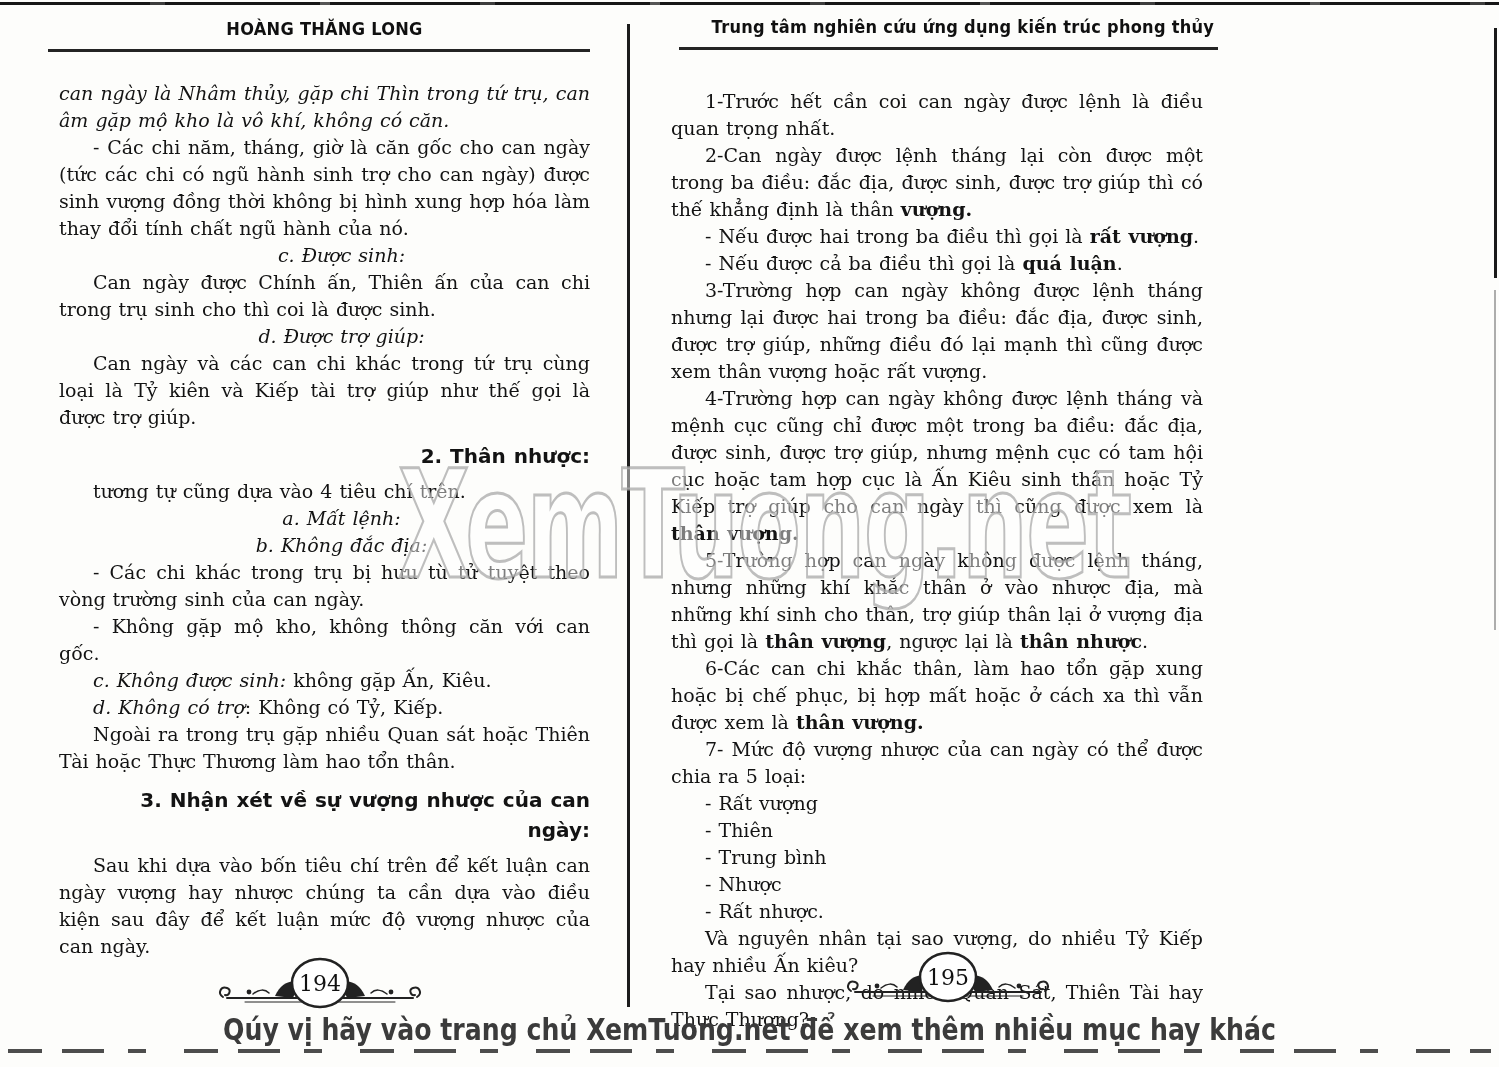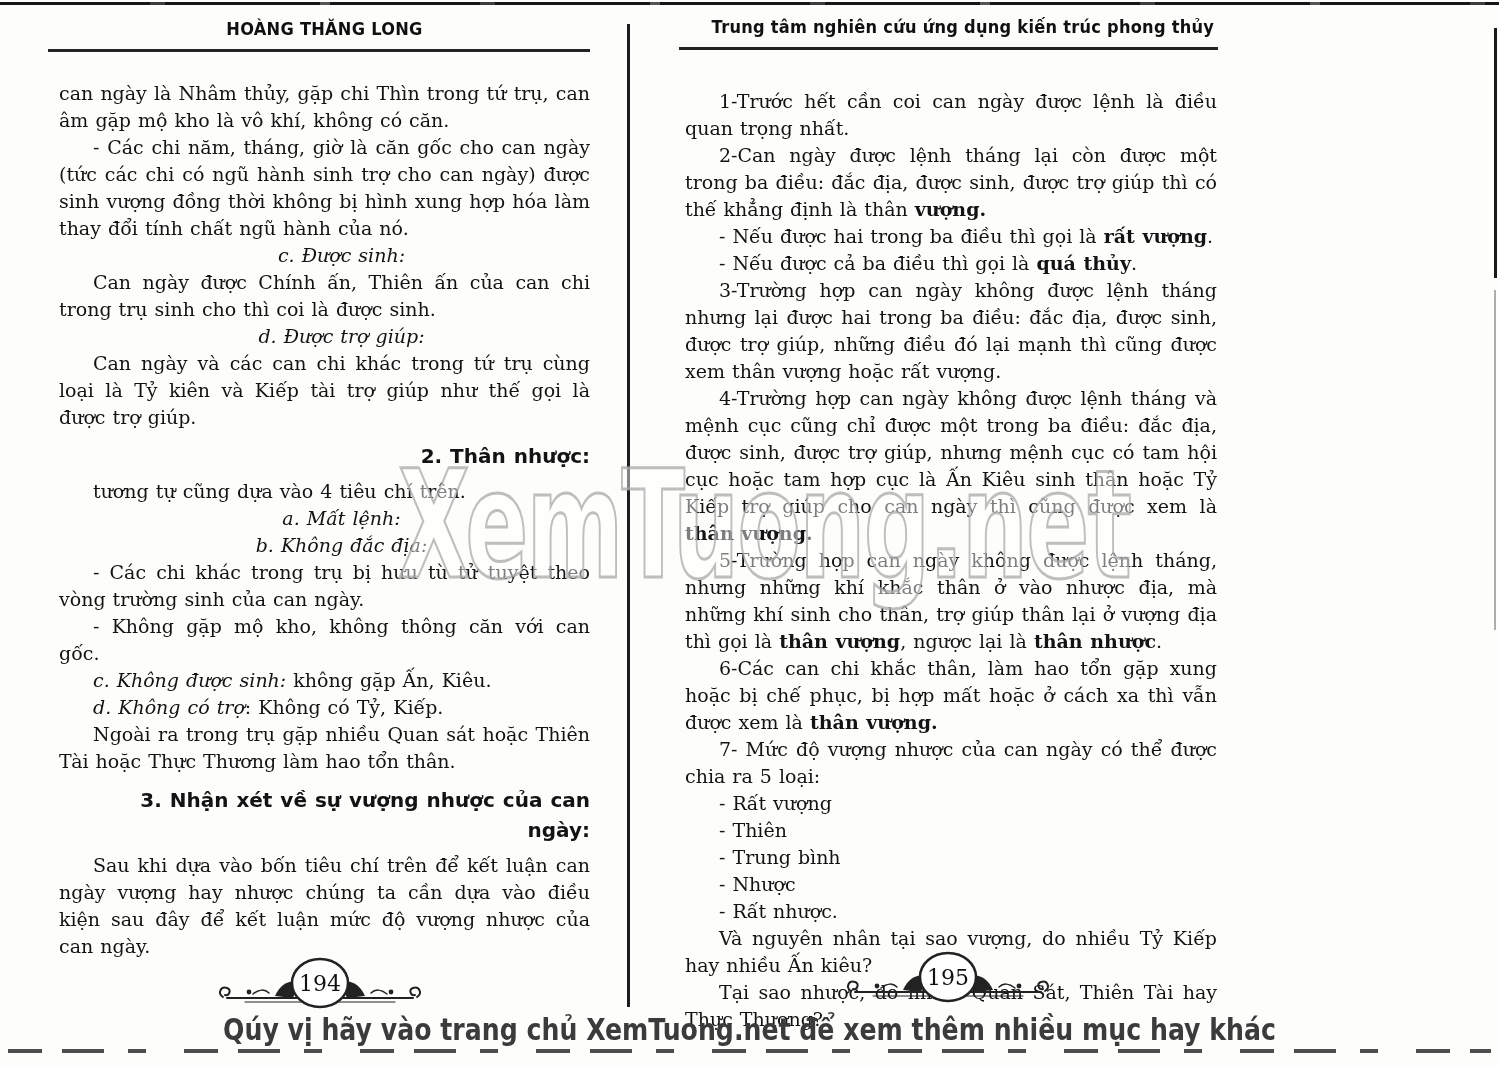--- a/index.html
+++ b/index.html
@@ -22,24 +22,24 @@
     letter-spacing:.3px;transform:scaleX(.9);color:#101010;white-space:nowrap;}
   .rh-left{left:59px;top:18px;width:531px;}
   .rh-right{left:685px;top:16px;width:532px;}
   .header-rule{position:absolute;height:3px;background:#242424;}
   .hr-left{left:48px;top:49px;width:542px;}
   .hr-right{left:679px;top:47px;width:539px;}
 
   
   .content{position:absolute;z-index:1;}
   .content-left{left:59px;top:80px;width:531px;}
-  .content-right{left:685px;top:88px;width:532px;}
+  .content-right{left:671px;top:88px;width:532px;}
   .para{margin:0;text-align:justify;font-size:19px;line-height:27px;
     text-indent:34px;word-spacing:1px;}
-  .para.cont{text-indent:0;}
+  .para.cont{text-indent:0;font-style:italic;}
   .para.sub{font-style:italic;text-align:center;}
   .para.heading{font-family:"DejaVu Sans",sans-serif;font-weight:bold;
     font-size:20px;line-height:30px;text-indent:36px;margin:10px 0 7px;text-align:right;}
   .it{font-style:italic;}
   .bd{font-weight:bold;}
 
   
   .ornament{position:absolute;width:210px;height:62px;z-index:1;}
   .orn-left{left:215px;top:956px;}
   .orn-right{left:843px;top:950px;}
@@ -110,21 +110,21 @@
     </div>
   </div>
 
   <div>
     <div class="running-header rh-right">Trung tâm nghiên cứu ứng dụng kiến trúc phong thủy</div>
     <div class="header-rule hr-right"></div>
     <div class="content content-right" id="right-content">
         <p class="para body"><span>1-Trước hết cần coi can ngày được lệnh là điều quan trọng nhất.</span></p>
         <p class="para body"><span>2-Can ngày được lệnh tháng lại còn được một trong ba điều: đắc địa, được sinh, được trợ giúp thì có thế khẳng định là thân </span><span class="bd">vượng.</span></p>
         <p class="para body"><span>- Nếu được hai trong ba điều thì gọi là </span><span class="bd">rất vượng</span><span>.</span></p>
-        <p class="para body"><span>- Nếu được cả ba điều thì gọi là </span><span class="bd">quá thủy</span><span>.</span></p>
+        <p class="para body"><span>- Nếu được cả ba điều thì gọi là </span><span class="bd">quá luận</span><span>.</span></p>
         <p class="para body"><span>3-Trường hợp can ngày không được lệnh tháng nhưng lại được hai trong ba điều: đắc địa, được sinh, được trợ giúp, những điều đó lại mạnh thì cũng được xem thân vượng hoặc rất vượng.</span></p>
         <p class="para body"><span>4-Trường hợp can ngày không được lệnh tháng và mệnh cục cũng chỉ được một trong ba điều: đắc địa, được sinh, được trợ giúp, nhưng mệnh cục có tam hội cục hoặc tam hợp cục là Ấn Kiêu sinh thân hoặc Tỷ Kiếp trợ giúp cho can ngày thì cũng được xem là </span><span class="bd">thân vượng.</span></p>
         <p class="para body"><span>5-Trường hợp can ngày không được lệnh tháng, nhưng những khí khắc thân ở vào nhược địa, mà những khí sinh cho thân, trợ giúp thân lại ở vượng địa thì gọi là </span><span class="bd">thân vượng</span><span>, ngược lại là </span><span class="bd">thân nhược</span><span>.</span></p>
         <p class="para body"><span>6-Các can chi khắc thân, làm hao tổn gặp xung hoặc bị chế phục, bị hợp mất hoặc ở cách xa thì vẫn được xem là </span><span class="bd">thân vượng.</span></p>
         <p class="para body"><span>7- Mức độ vượng nhược của can ngày có thể được chia ra 5 loại:</span></p>
         <p class="para body"><span>- Rất vượng</span></p>
         <p class="para body"><span>- Thiên</span></p>
         <p class="para body"><span>- Trung bình</span></p>
         <p class="para body"><span>- Nhược</span></p>
         <p class="para body"><span>- Rất nhược.</span></p>

